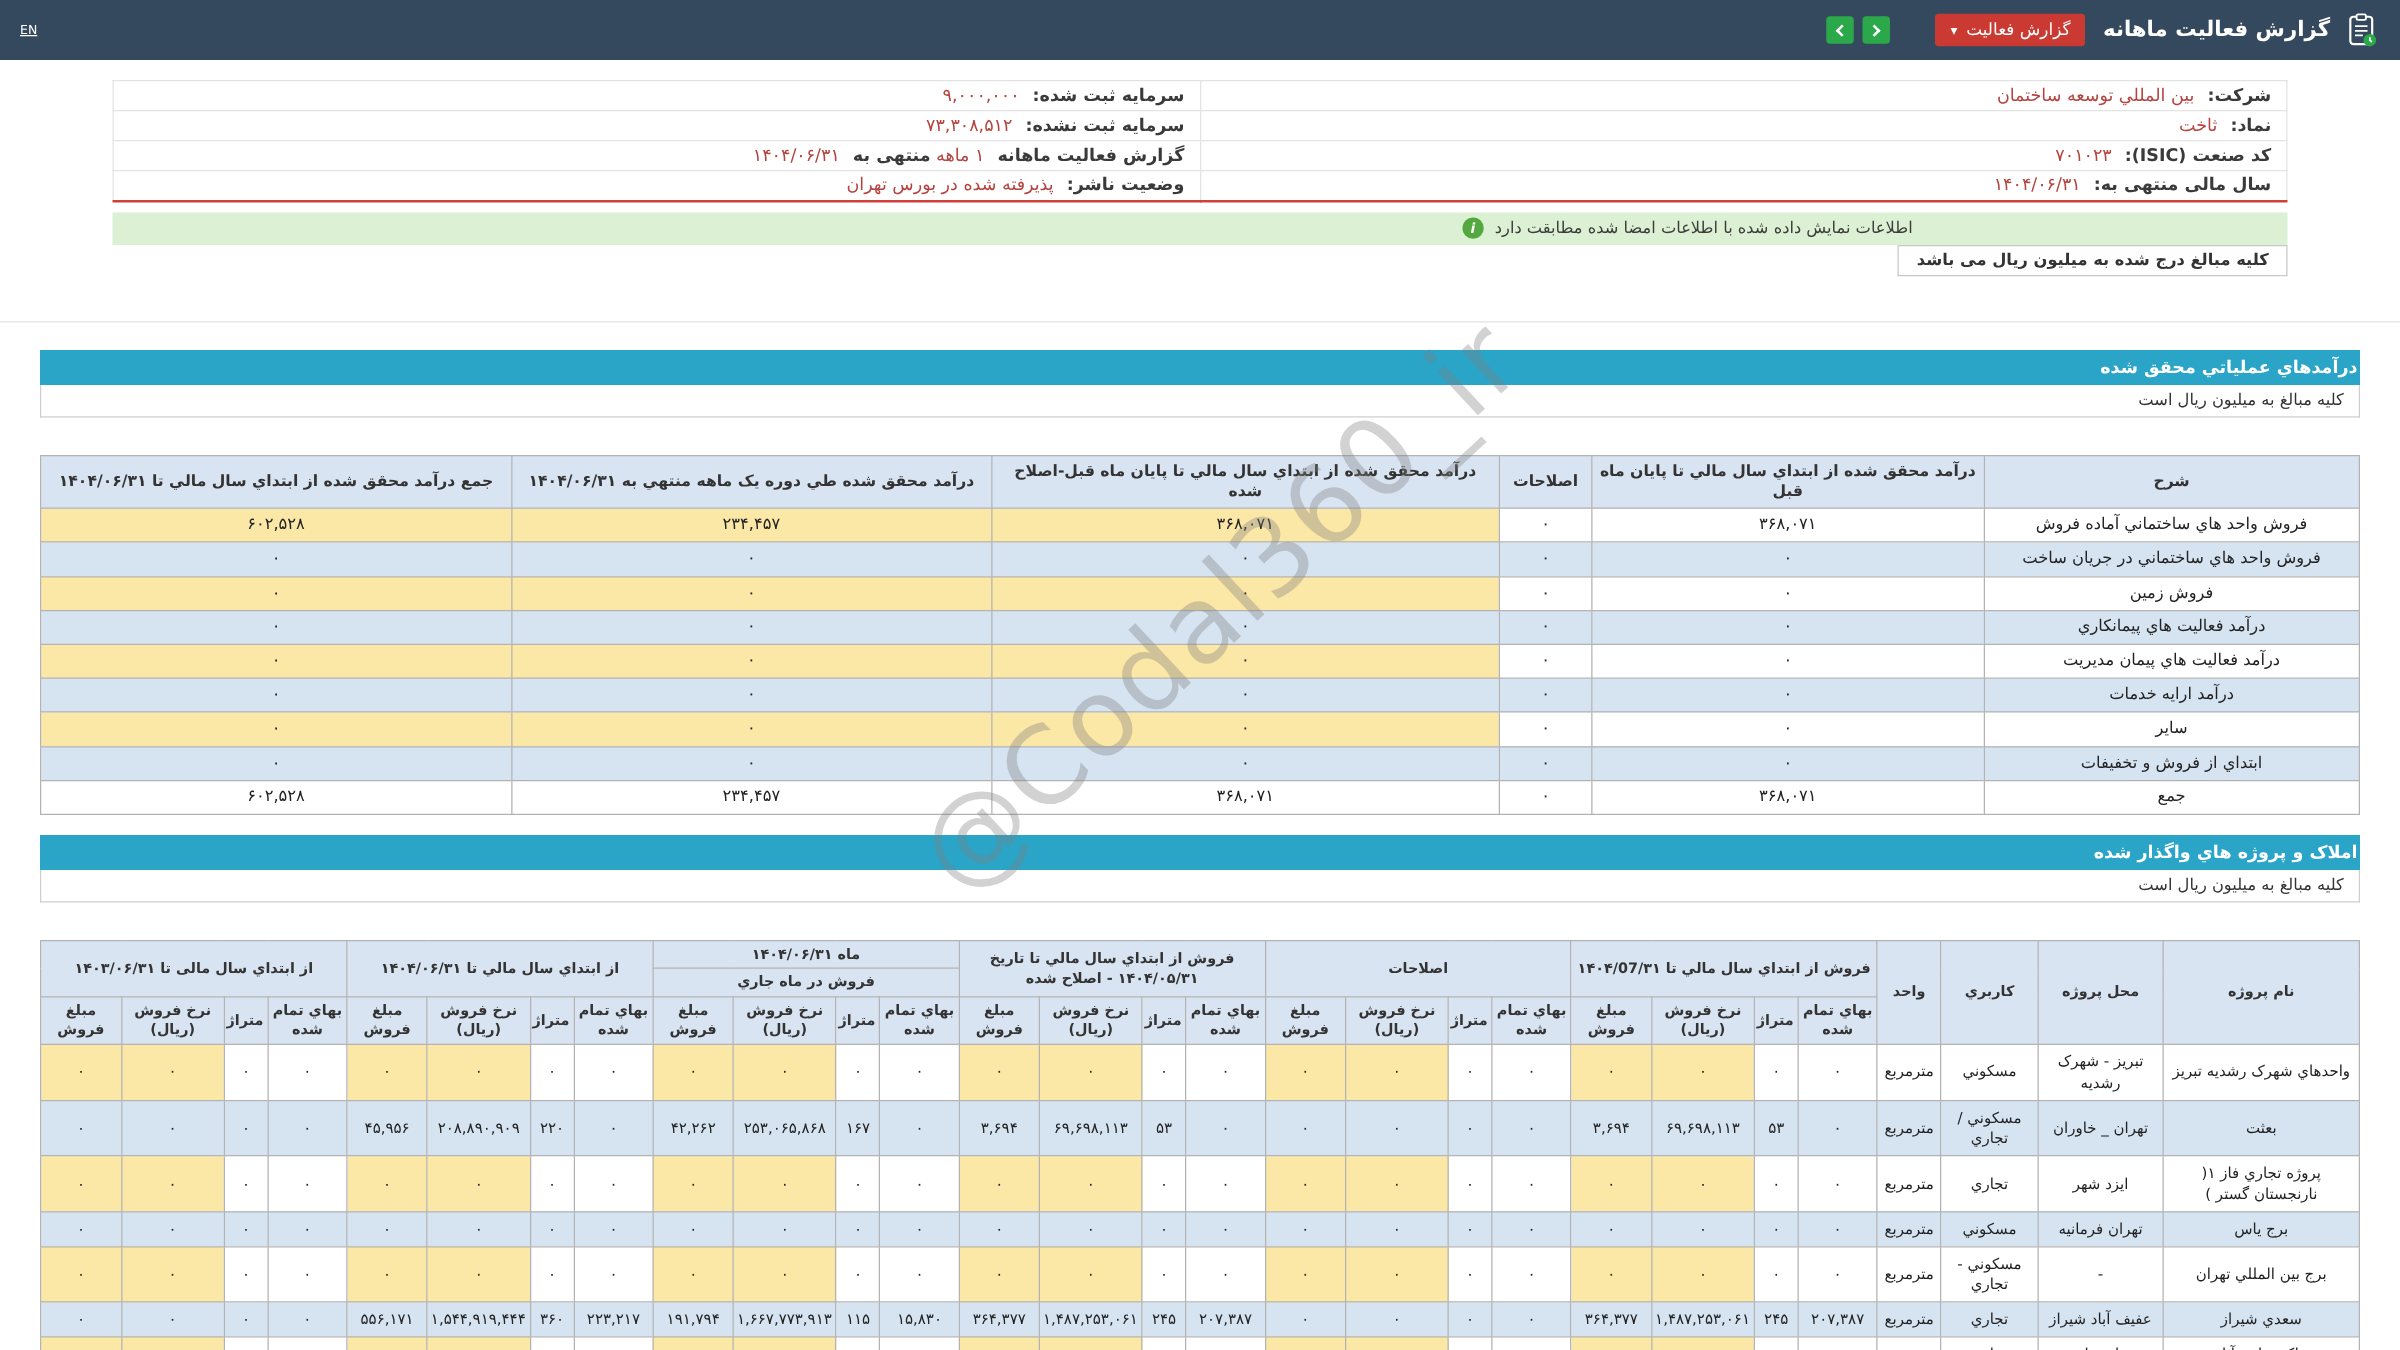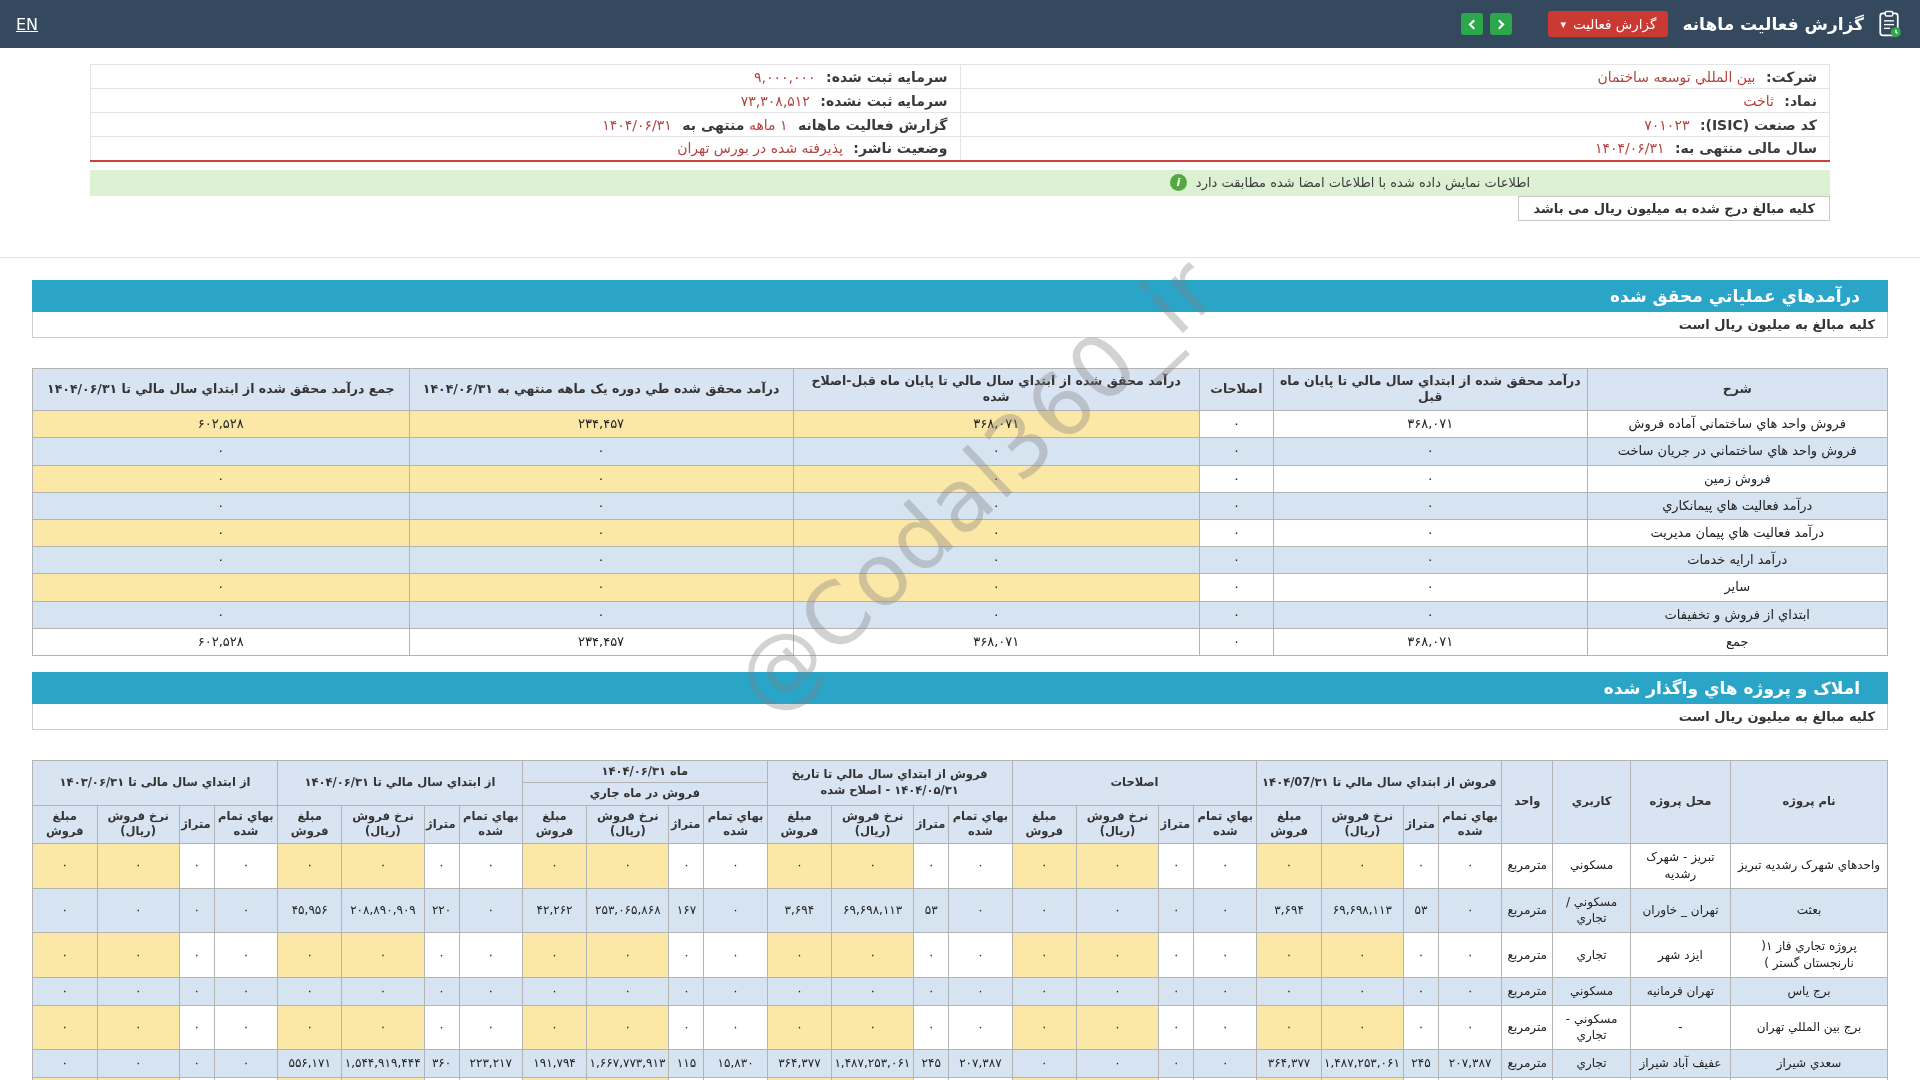--- a/index.html
+++ b/index.html
@@ -16,21 +16,21 @@
     font-family:inherit; font-size:13.5px; padding:5px 12px; display:flex;
     align-items:center; gap:7px; cursor:pointer; }
   .report-btn .caret { font-size:11px; }
   .navgroup { display:flex; gap:7px; margin-right:36px; }
   .nav-btn { width:22px; height:22px; background:#2ba84a; border:none; border-radius:3px;
     display:flex; align-items:center; justify-content:center; cursor:pointer; }
   .chev { width:7px; height:7px; border-top:2px solid #fff; border-right:2px solid #fff; display:block; }
   .chev.right { transform:rotate(45deg); margin-right:3px; }
   .chev.left  { transform:rotate(-135deg); margin-left:3px; }
   .spacer { flex:1; }
-  .en-link { color:#fff; font-size:16px; text-decoration:underline; cursor:pointer; }
+  .en-link { color:#fff; font-size:10px; text-decoration:underline; cursor:pointer; }
 
   
   .company-wrap { margin:16px 90px 0; }
   table.company { width:100%; border-collapse:collapse; border:1px solid #d6d6d6;
     border-bottom:2px solid #d0403a; }
   table.company td { border:1px solid #e3e3e3; padding:2px 12px; height:24px;
     font-size:14px; text-align:right; width:50%; }
   .lab { font-weight:bold; color:#3a3a3a;margin-top:41px; }
   .val { color:#b5433e; margin-right:6px; }
 
@@ -45,24 +45,24 @@
 
   
   .amounts-note-wrap { margin:0 90px 0; }
   .amounts-note { display:inline-block; border:1px solid #c8c8c8; background:#fff;
     font-size:13px; font-weight:bold; color:#333; padding:4px 14px; }
 
   .divider { margin-top:36px; border-top:1px solid #e2e2e2; }
 
   
   .section-bar { margin:22px 32px 0; background:#2aa5c8; color:#fff; font-weight:bold;
-    font-size:17px; padding:6px 28px; }
+    font-size:14px; padding:6px 2px; }
   .section-bar.second { margin-top:16px; }
   .unit-row { margin:0 32px; border:1px solid #cfcfcf; border-top:none; background:#fff;
-    font-size:13px; font-weight:bold; color:#333; padding:5px 12px; }
+    font-size:13px; font-weight:normal; color:#333; padding:5px 12px; }
 
   
   .data-table { width:1856px; margin:30px 32px 0; border-collapse:collapse;
     table-layout:fixed; }
   .data-table th, .data-table td { border:1px solid #b3b3b3; vertical-align:middle; }
   .data-table thead th { background:#d9e4f2; color:#333; font-weight:bold;
     text-align:center; font-size:12.5px; padding:4px 4px; line-height:1.35; }
   .data-table td { font-size:13px; padding:4px 6px; color:#222; line-height:1.4; }
   .data-table td.num { text-align:center; }
   .data-table td.lbl { text-align:center; }

